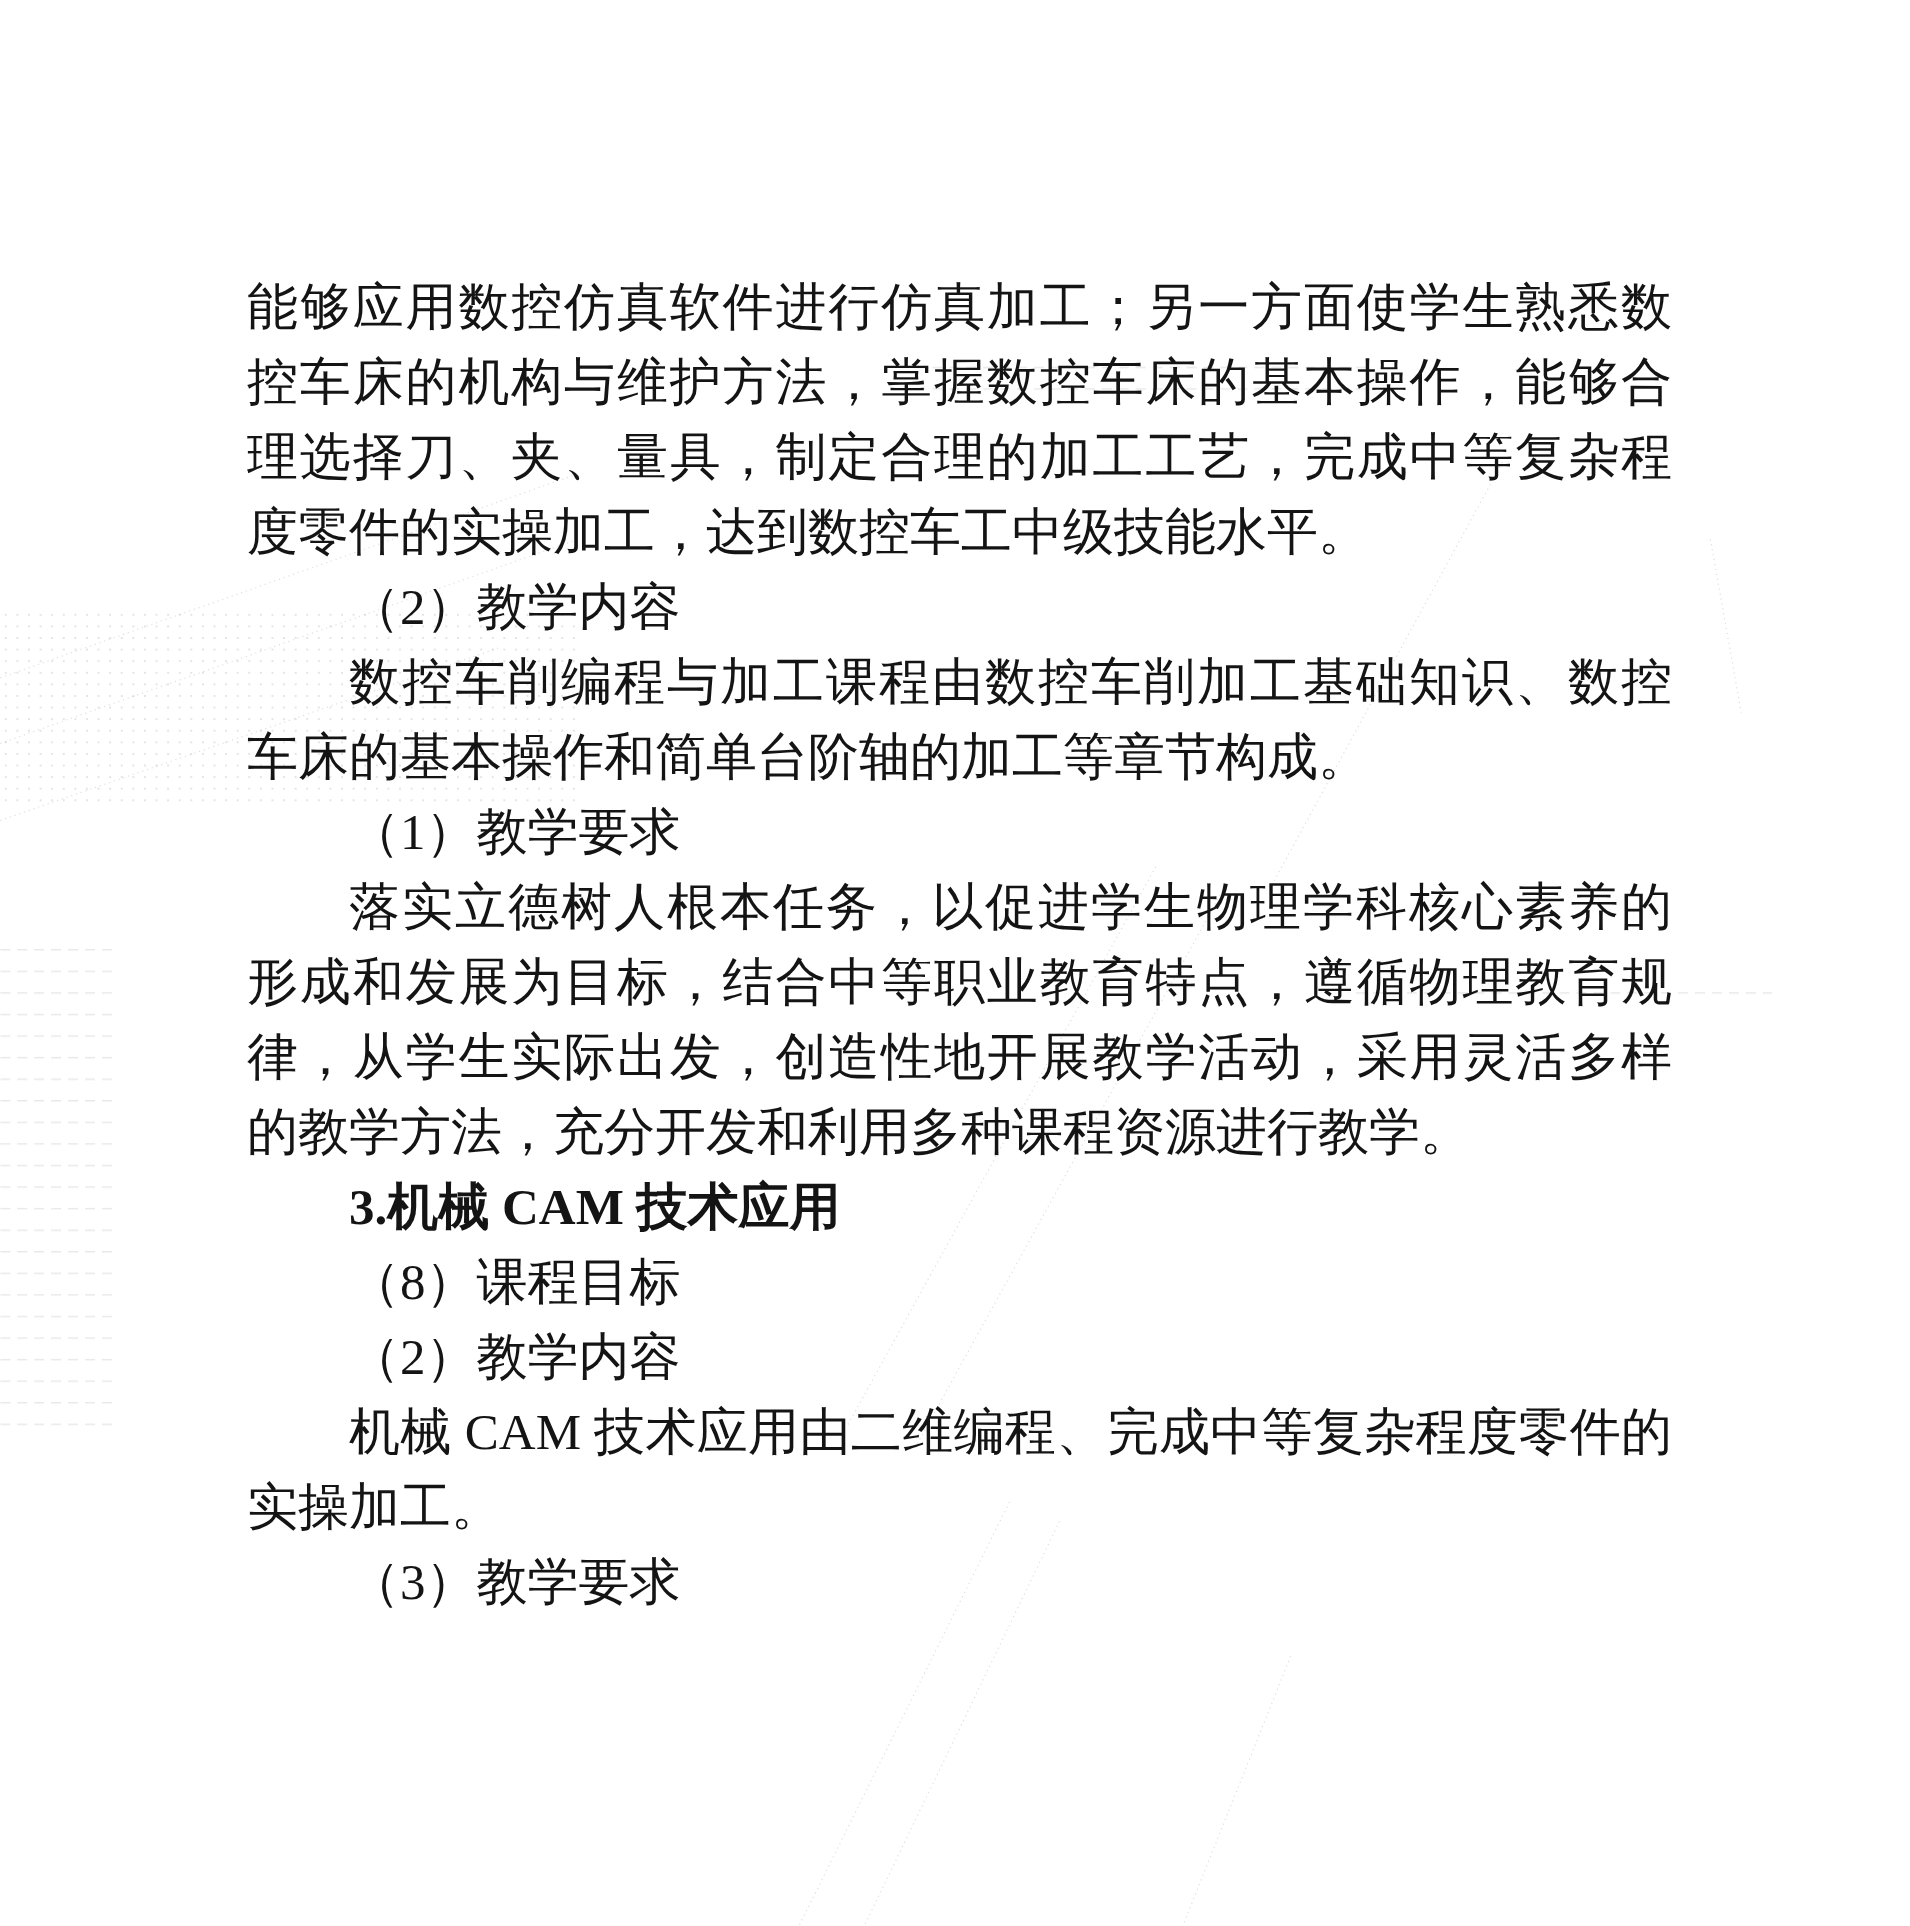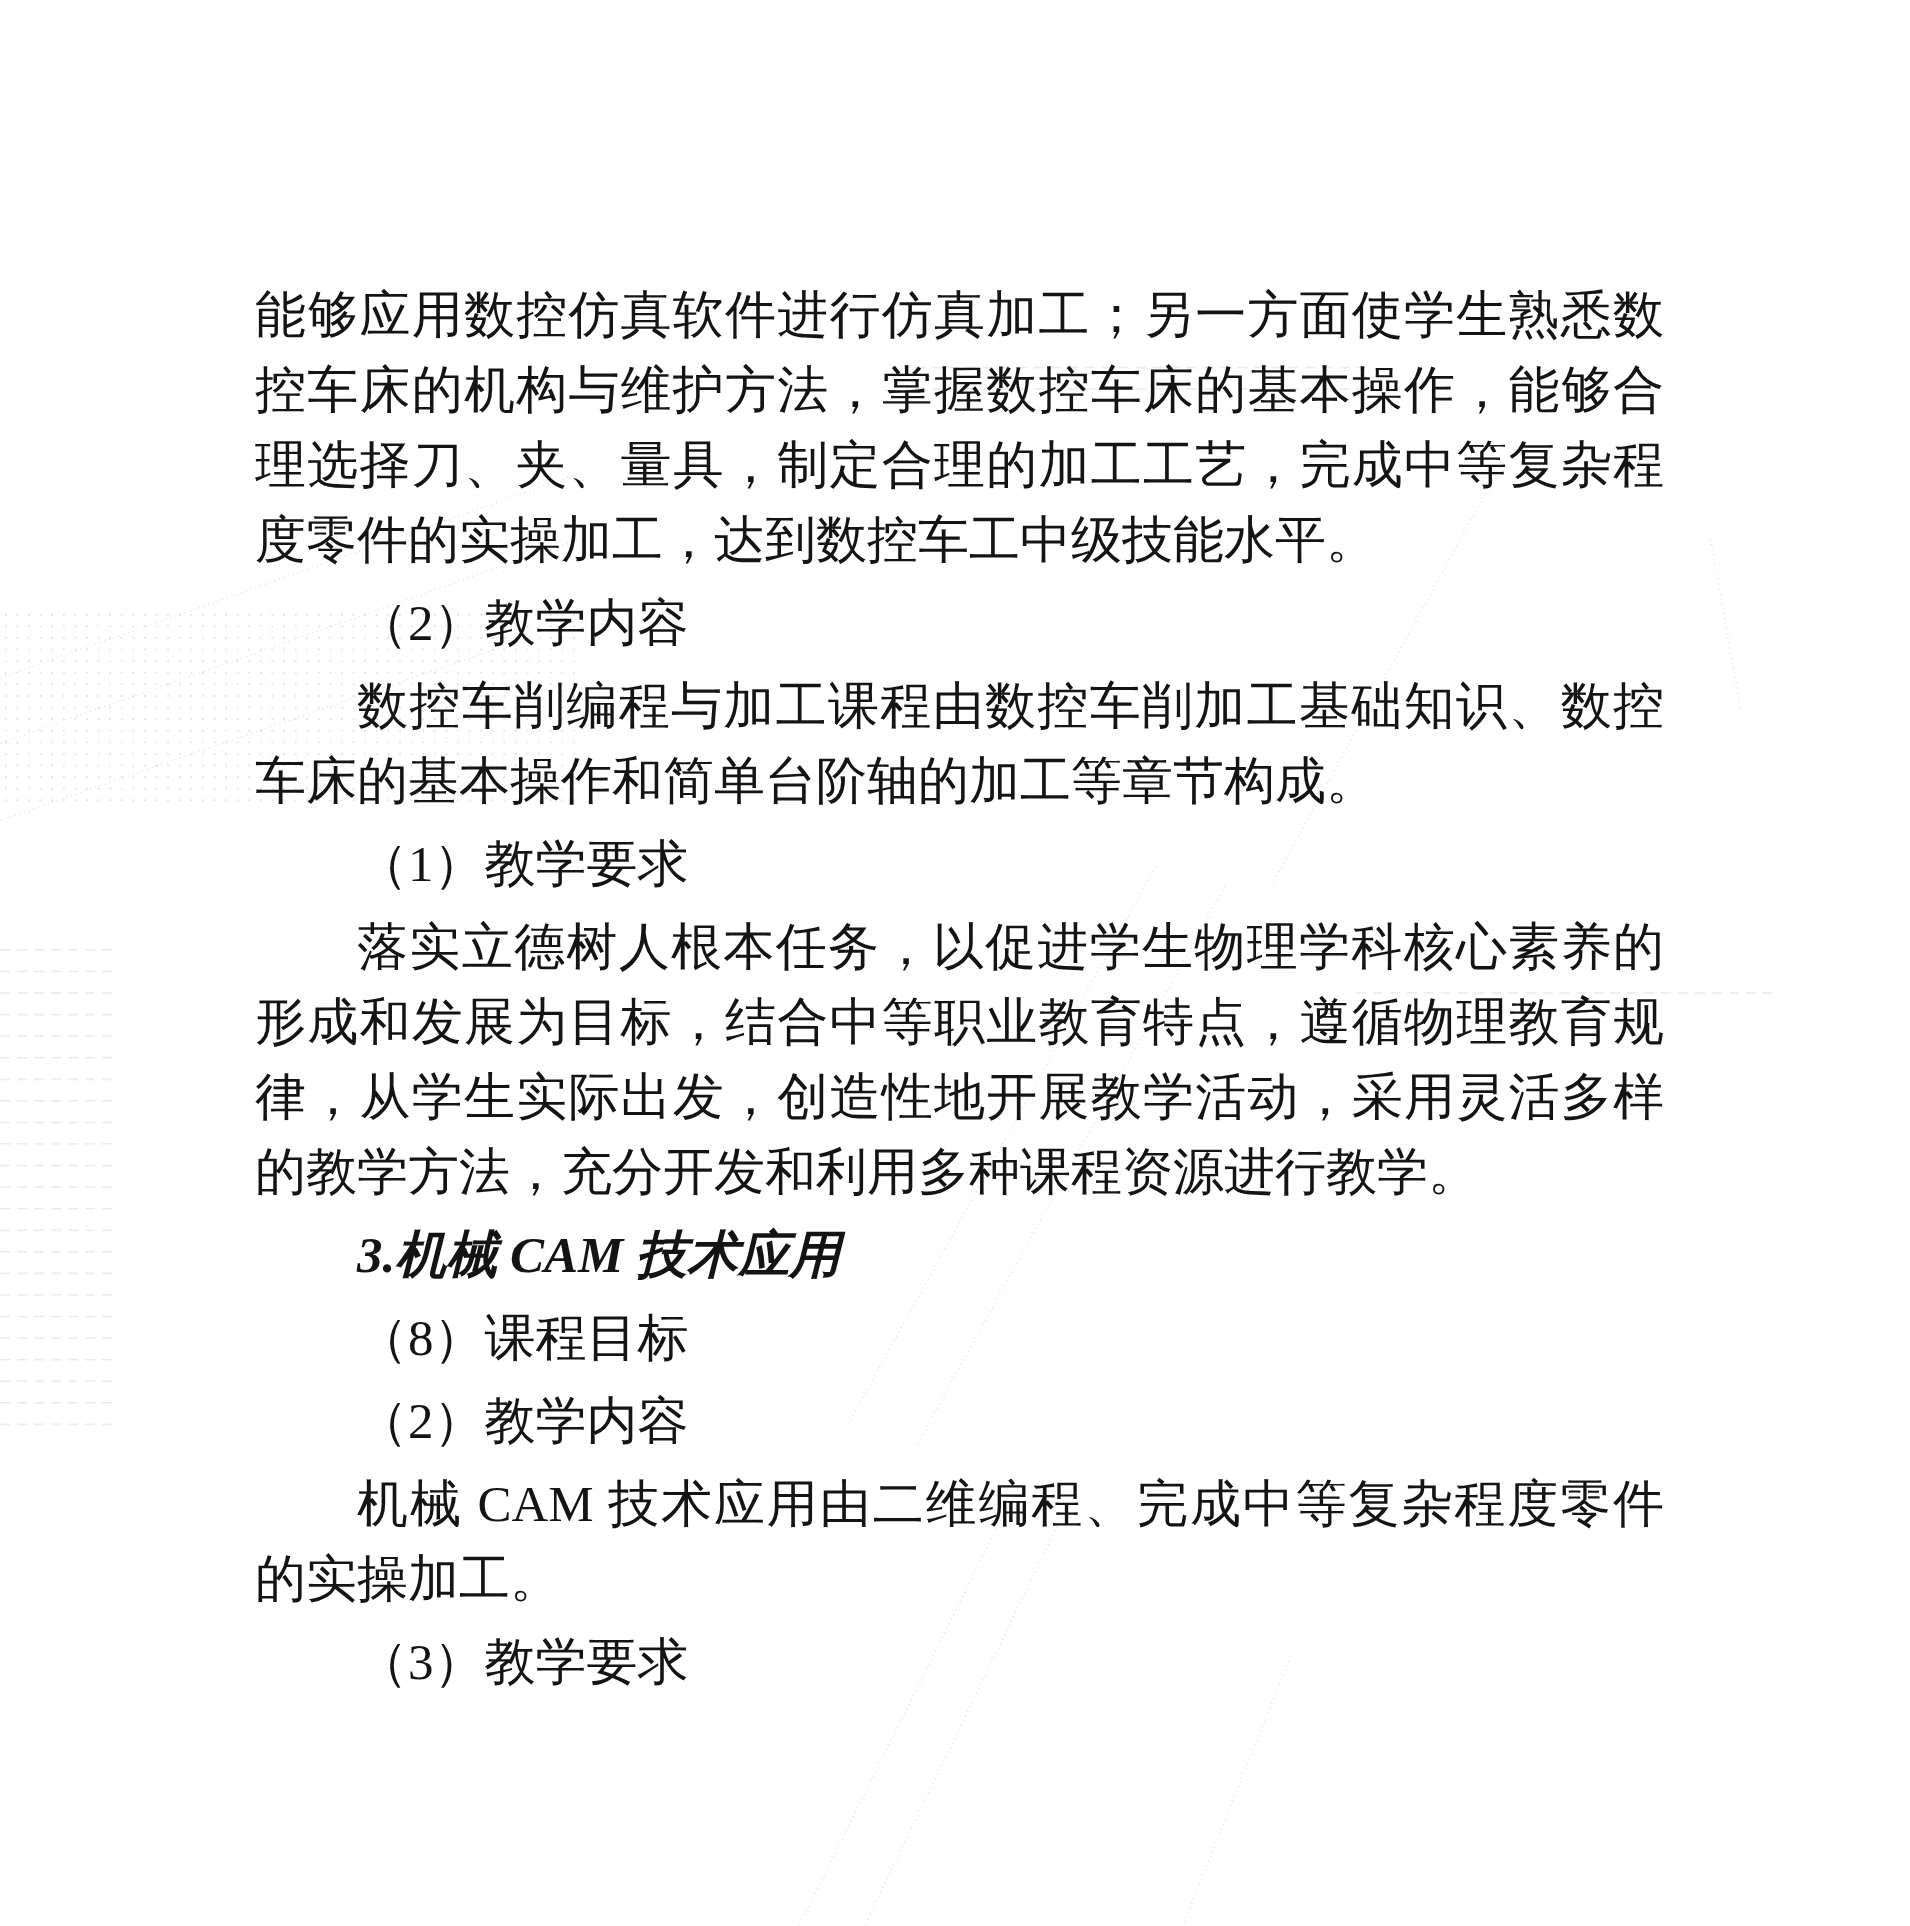--- a/index.html
+++ b/index.html
@@ -10,29 +10,29 @@
     overflow:hidden;
     font-family:"Liberation Serif","DejaVu Serif",serif;
     color:#141414;
   }
   .artifacts{position:absolute;left:0;top:0;width:1911px;height:2702px;pointer-events:none;}
   .content{
     position:absolute;
     left:247px;top:270px;width:1425px;
   }
   .para{
-    margin:8px;
+    margin:0;
     font-size:51px;
     line-height:75px;
     text-align:justify;
     text-justify:inter-character;
     word-break:break-all;
   }
   .para.indent{text-indent:102px;}
-  .para.bold{font-weight:bold;font-style:italic;}
+  .para.bold{font-weight:bold;}
   .dots{
     position:absolute;
     background-image:radial-gradient(#777 0.8px, transparent 1px);
     background-size:11.6px 11.6px;
     opacity:0.20;
   }
 </style>
 </head>
 <body>
 

